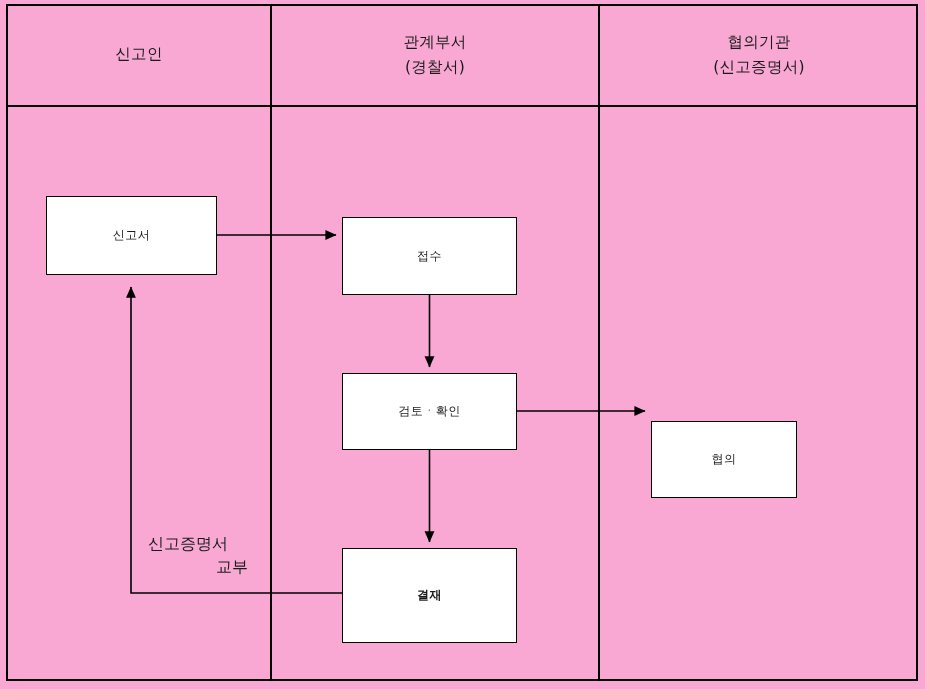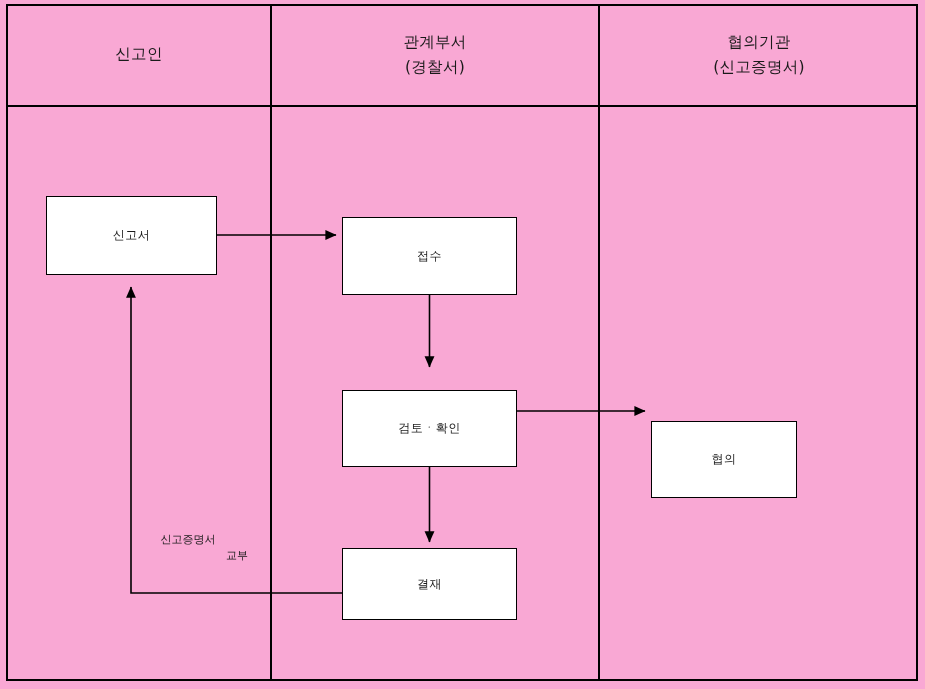--- a/index.html
+++ b/index.html
@@ -72,31 +72,31 @@
     display: flex;
     align-items: center;
     justify-content: center;
     font-size: 12px;
     color: #1a1a1a;
     box-sizing: border-box;
     letter-spacing: 0.5px;
   }
   #node-singoseo   { left: 46px;  top: 196px; width: 171px; height: 79px; }
   #node-jeopsu     { left: 342px; top: 197px; width: 175px; height: 78px; margin-top: 20px; }
-  #node-geomto     { left: 342px; top: 390px; width: 175px; height: 77px; }
-  #node-gyeoljae   { left: 342px; top: 548px; width: 175px; height: 72px; }
+  #node-geomto     { left: 342px; top: 373px; width: 175px; height: 77px; }
+  #node-gyeoljae   { left: 342px; top: 548px; width: 175px; height: 95px; font-weight: bold; }
   #node-hyeopui    { left: 651px; top: 373px; width: 146px; height: 77px; margin-top: 48px; }
 
   
   .edge-label {
     position: absolute;
     left: 128px;
     top: 532px;
     width: 120px;
-    font-size: 11px;
+    font-size: 16px;
     color: #1a1a1a;
     line-height: 1.45;
     text-align: center;
   }
   .edge-label .l2 { display: block; text-align: right; }
 
   
   #connectors {
     position: absolute;
     left: 0;

